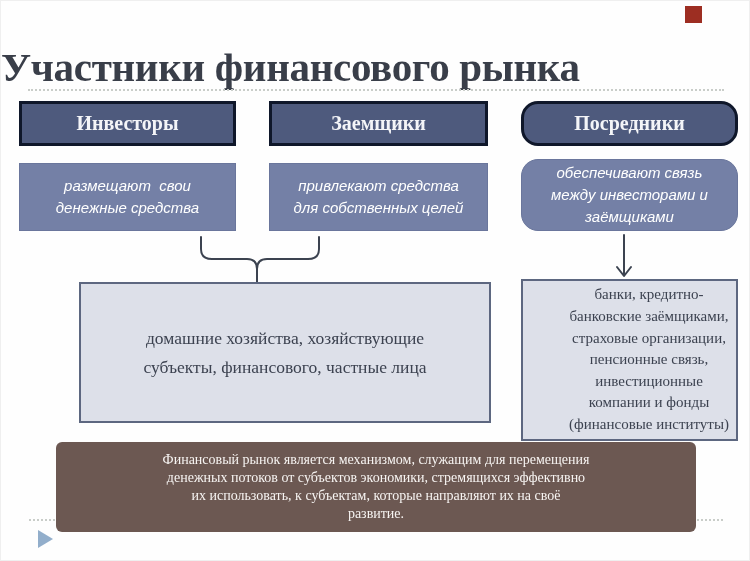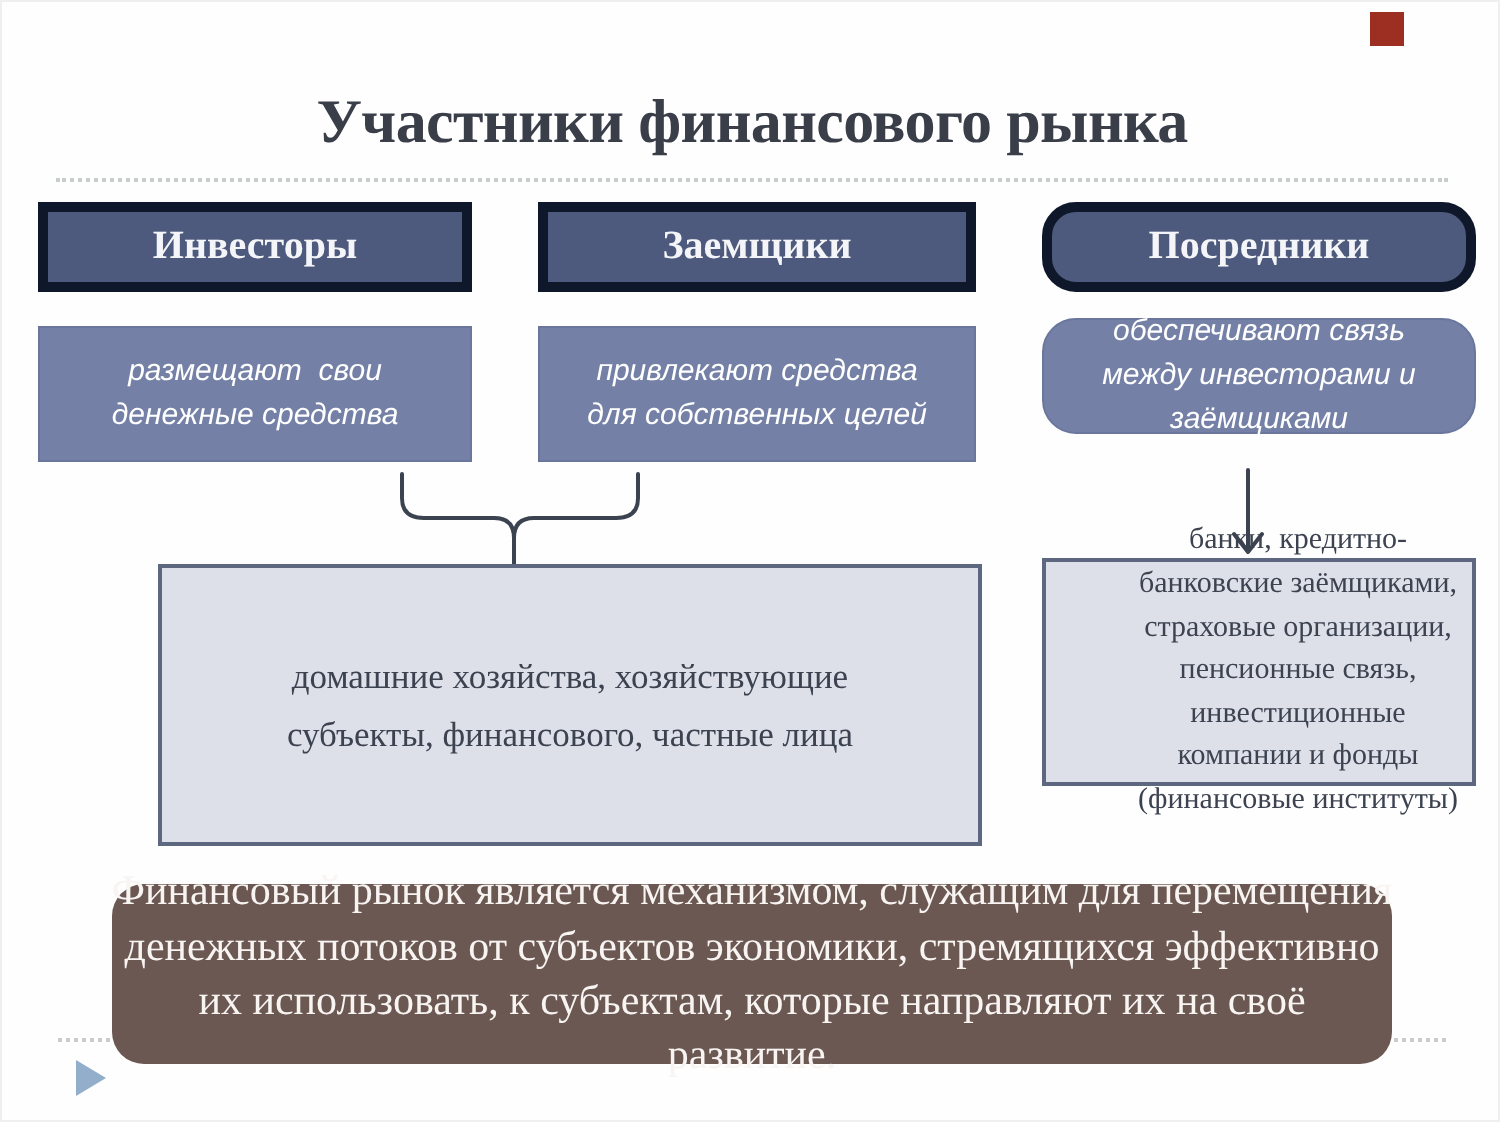--- a/index.html
+++ b/index.html
@@ -22,73 +22,73 @@
   .play-triangle {
     position: absolute; left: 37px; top: 529px;
     width: 0; height: 0;
     border-left: 15px solid #92aecb;
     border-top: 9px solid transparent;
     border-bottom: 9px solid transparent;
   }
 
   .title {
     position: absolute; top: 42px; left: 0; width: 750px;
-    margin: 0; text-align: center;
-    font-size: 31px; font-weight: bold; color: #393e49;
+    margin: 0; 
+    font-size: 41px; font-weight: bold; color: #393e49;
     letter-spacing: -0.3px;
     font-family: "Liberation Serif", serif;
   }
   .dotted { position: absolute; border-top: 2px dotted #c9cdc9; height: 0; }
   .top-dotted { top: 88px; left: 27px; width: 696px; }
   .bottom-dotted { top: 518px; left: 28px; width: 694px; }
 
   
   .c1 { left: 18px;  width: 217px; }
   .c2 { left: 268px; width: 219px; }
   .c3 { left: 520px; width: 217px; border-radius: 17px; }
 
   .hdr {
     position: absolute; top: 100px; height: 45px;
-    background: #4e5a7d; border: 5px solid #0f172a;
+    background: #4e5a7d; border: 3px solid #0f172a;
     box-sizing: border-box;
     display: flex; align-items: center; justify-content: center;
     color: #f4f5f8; font-size: 20px; font-weight: bold;
     font-family: "Liberation Serif", serif;
   }
 
   .desc {
     position: absolute; top: 162px; height: 68px;
     background: #7480a6; border: 1px solid #6a769c;
     box-sizing: border-box;
     display: flex; flex-direction: column; align-items: center; justify-content: center;
     color: #ffffff; font-size: 15px; font-style: italic;
     font-family: "Liberation Sans", sans-serif;
     line-height: 1.45; text-align: center;
   }
-  .desc.c3 { top: 158px; height: 58px; }
+  .desc.c3 { top: 158px; height: 72px; }
 
   .connectors { position: absolute; left: 0; top: 232px; width: 750px; height: 52px; }
 
   .groupbox {
     position: absolute;
     background: #dde0e9; border: 2px solid #5d6780;
     box-sizing: border-box;
     display: flex; flex-direction: column; align-items: center; justify-content: center;
     color: #3c4250; text-align: center;
     font-family: "Liberation Serif", serif;
   }
   .groupbox.left  { left: 78px;  top: 281px; width: 412px; height: 141px; font-size: 17.5px; line-height: 1.62; }
-  .groupbox.right { left: 520px; top: 278px; width: 217px; height: 114px; font-size: 15px;  line-height: 1.44; padding-left: 39px; }
+  .groupbox.right { left: 520px; top: 278px; width: 217px; height: 162px; font-size: 15px;  line-height: 1.44; padding-left: 39px; }
 
   .footer-box {
     position: absolute; left: 55px; top: 441px; width: 640px; height: 90px;
-    background: #6c5852; border-radius: 16px;
+    background: #6c5852; border-radius: 6px;
     box-sizing: border-box;
     display: flex; flex-direction: column; align-items: center; justify-content: center;
-    color: #f7f4f2; font-size: 21px; line-height: 1.3; text-align: center;
+    color: #f7f4f2; font-size: 14px; line-height: 1.3; text-align: center;
     font-family: "Liberation Serif", serif;
   }
   .tline { white-space: pre; }
 </style>
 </head>
 <body>
 
 <div class="slide">
 
   <div class="accent-square"></div>

